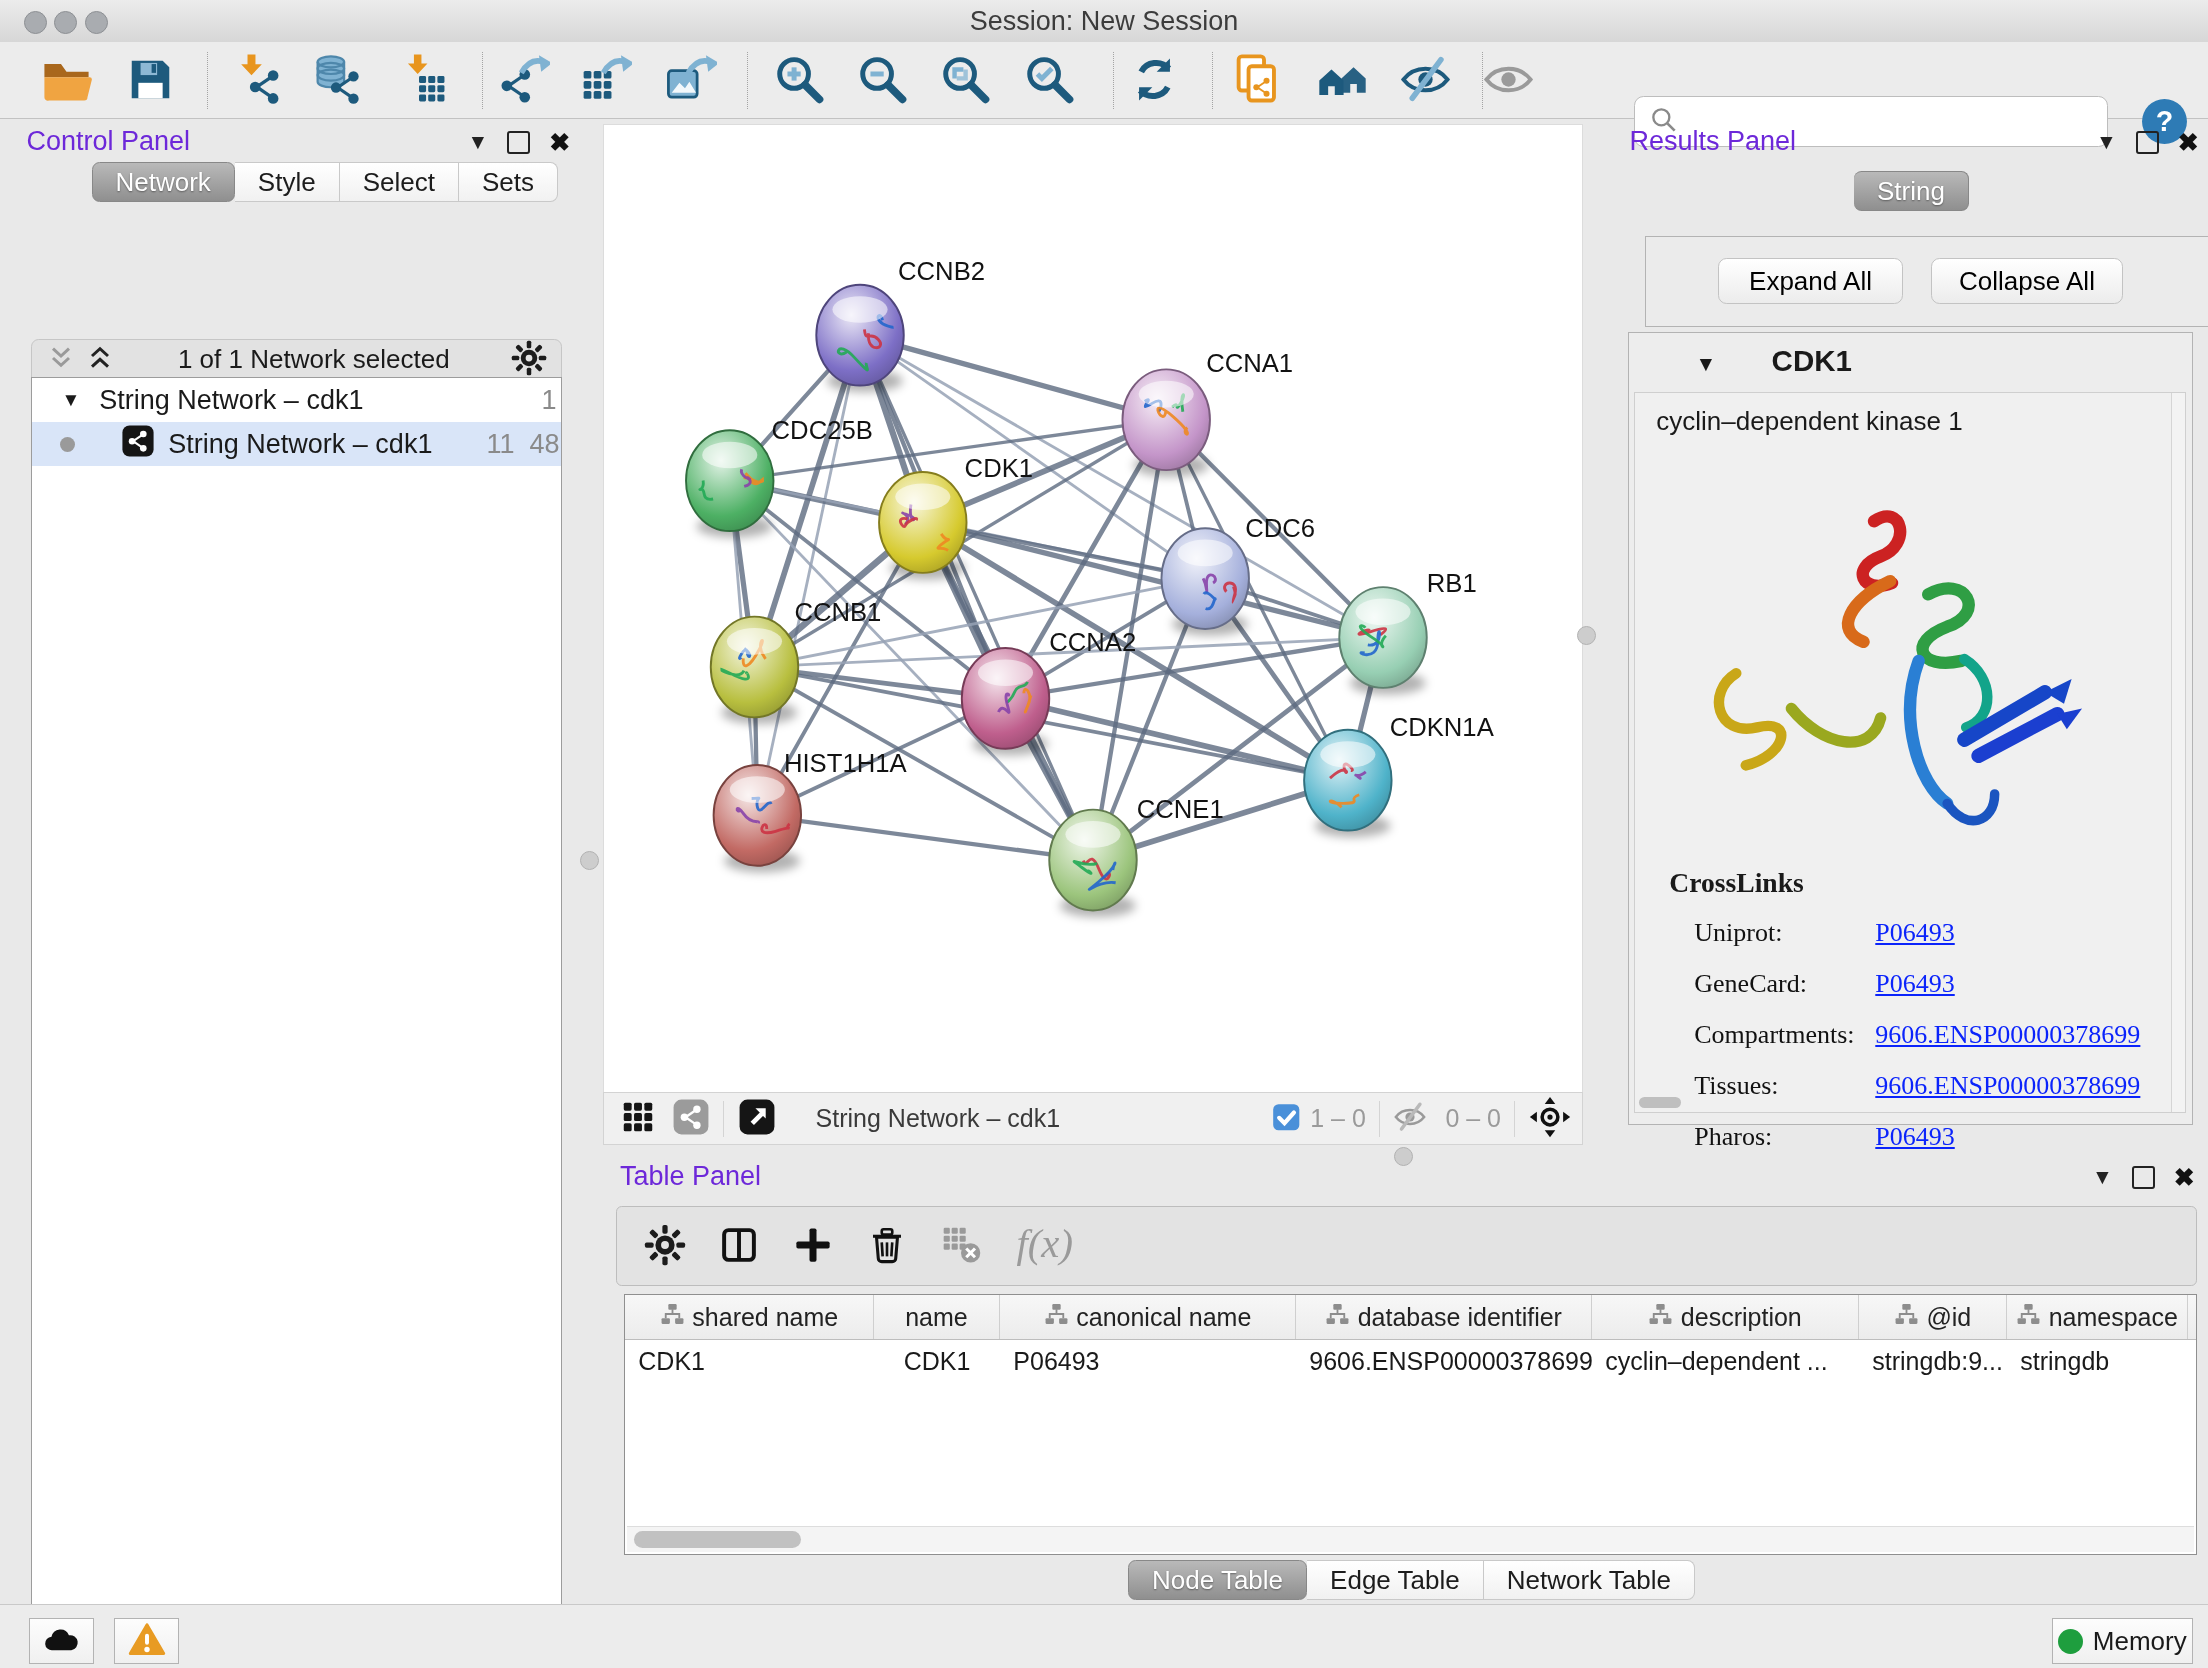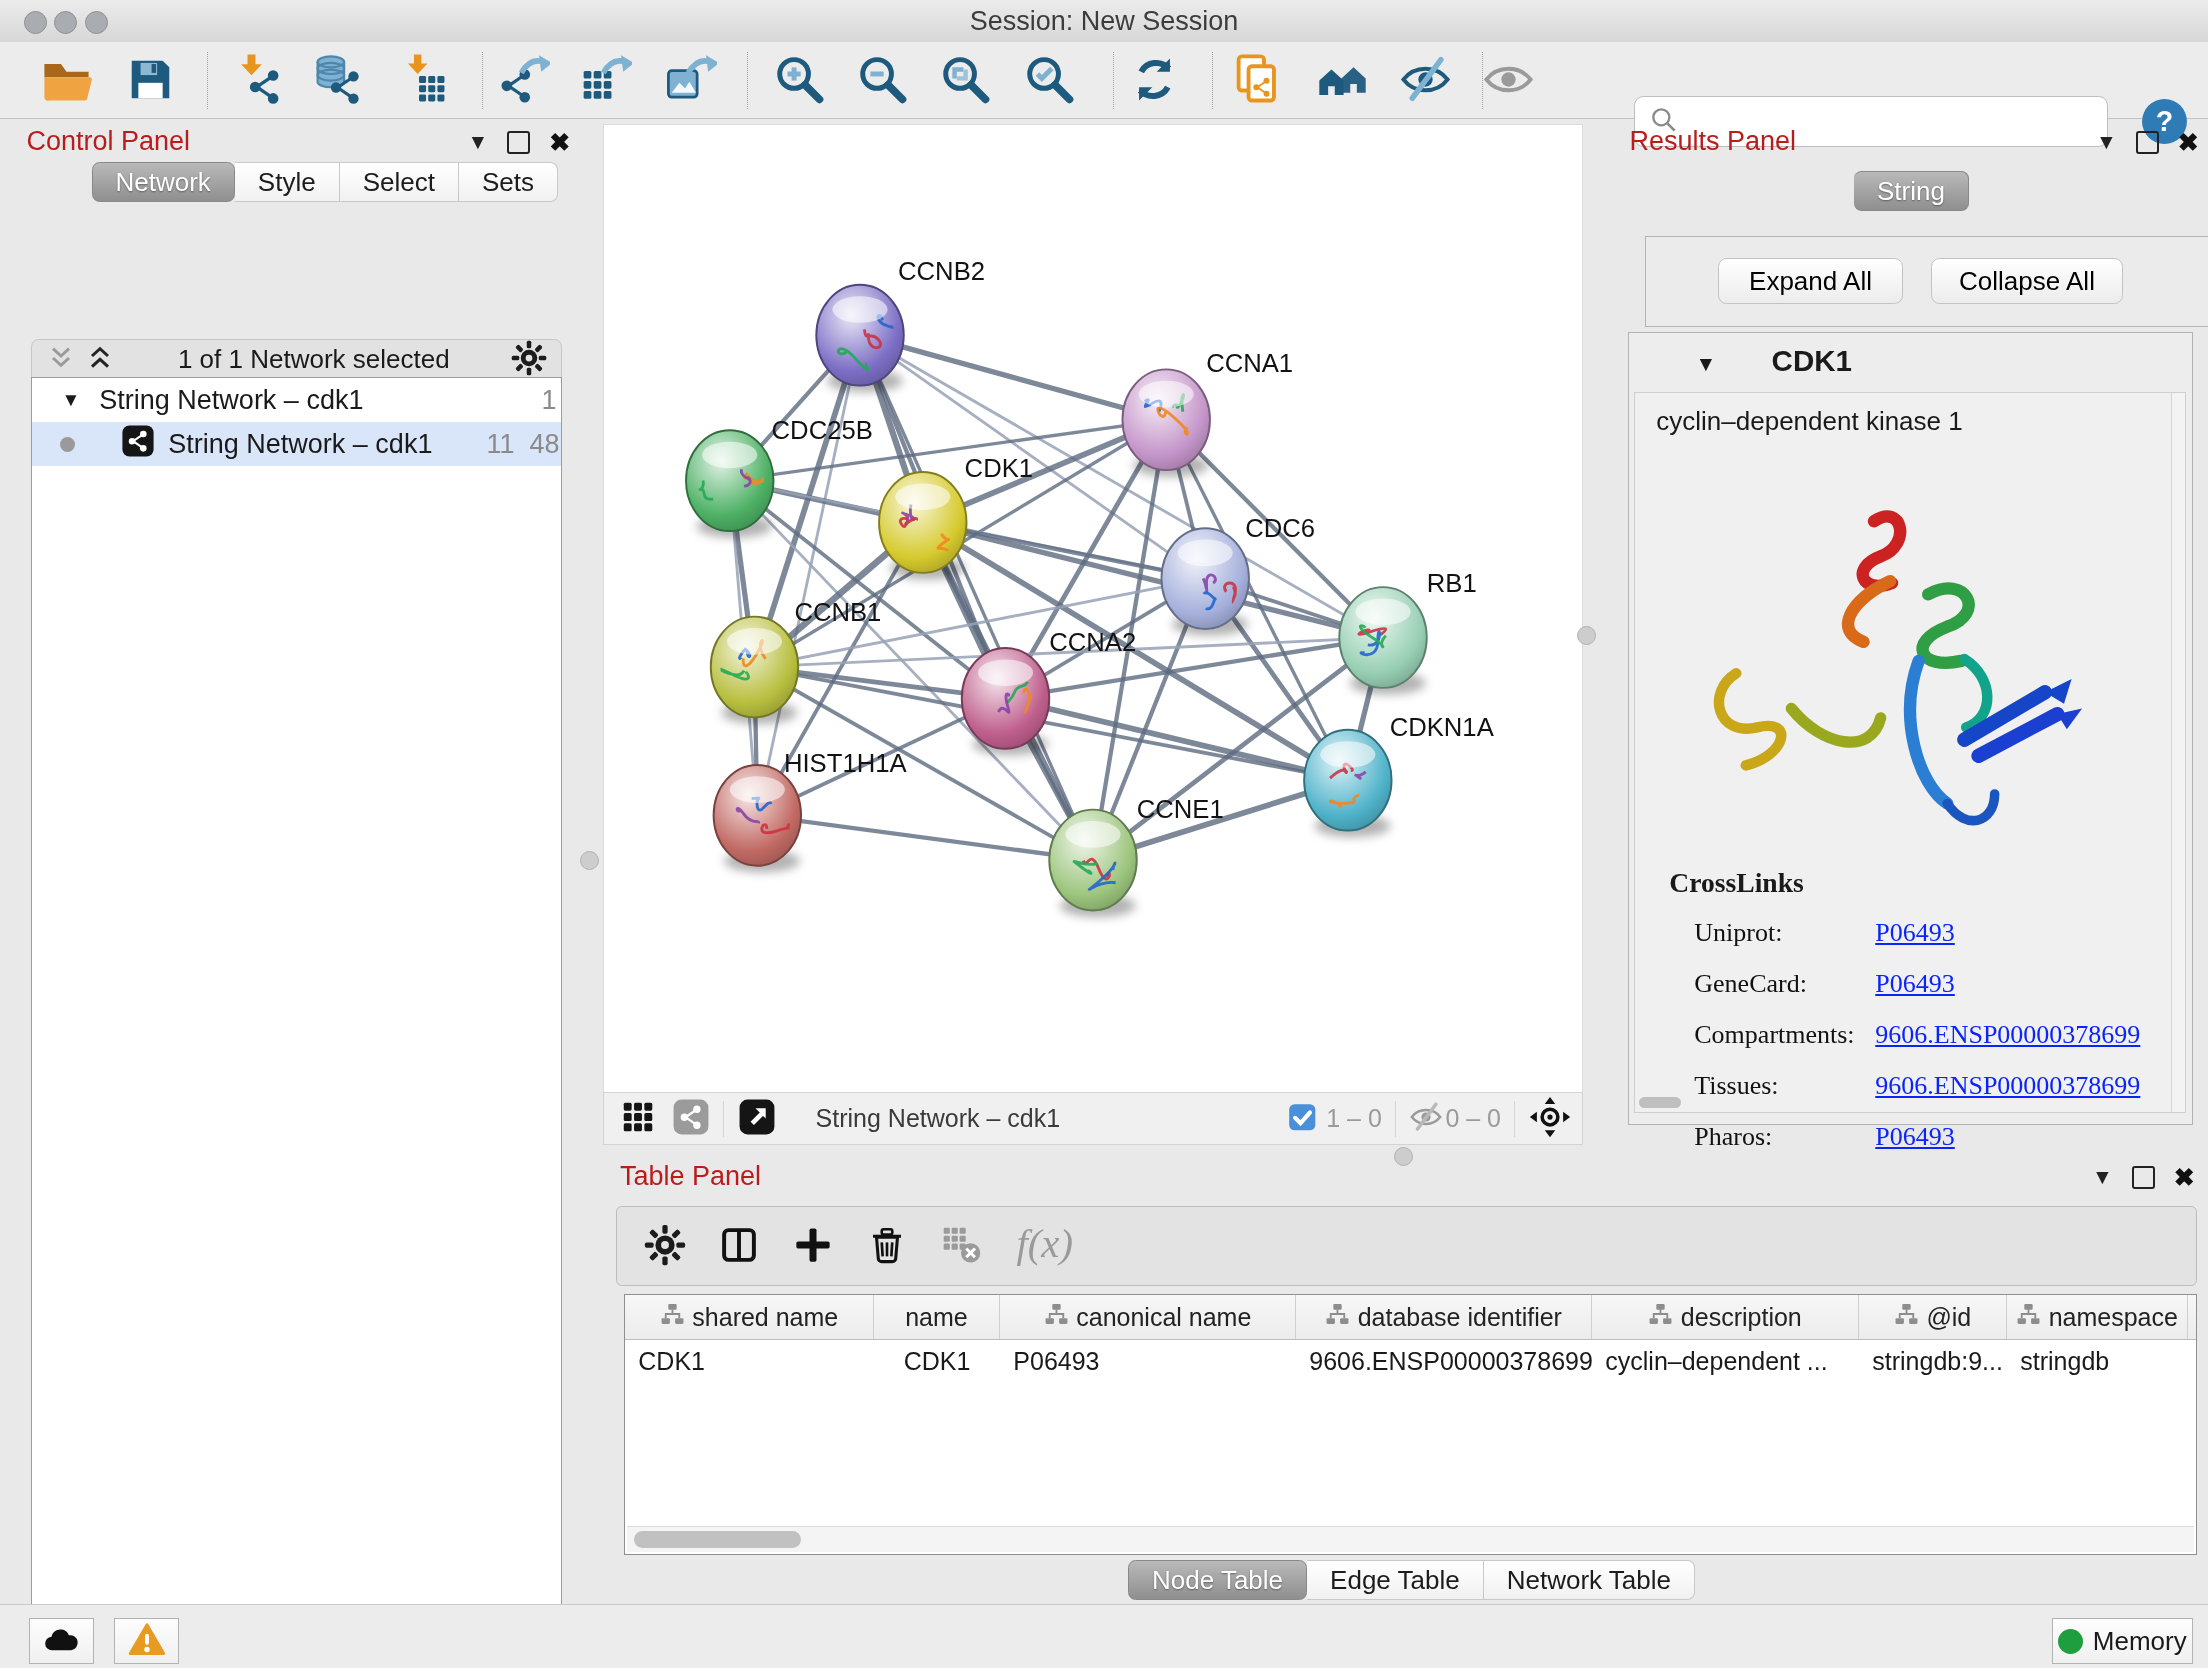--- a/index.html
+++ b/index.html
@@ -19,21 +19,21 @@
   .toolbar{left:0;top:42px;width:2208px;height:76px;background:#ececec;border-bottom:1px solid #c2c2c2;}
   .tbicon{position:absolute;top:11.4px;width:53px;height:53px;cursor:pointer;}
   .tbsep{position:absolute;top:9.5px;height:57px;width:0;border-left:1.9px dotted #a3a3a3;}
   .searchbox{position:absolute;left:1634px;top:54px;width:472px;height:49px;background:#fff;
              border:1.9px solid #bdbdbd;border-radius:9.5px;display:flex;align-items:center;}
   .searchbox input{border:none;outline:none;font-size:25px;flex:1;background:transparent;
                    font-family:"Liberation Sans",sans-serif;}
   .helpbtn{position:absolute;left:2140px;top:55px;width:49px;height:49px;}
 
   
-  .ptitle{font-size:27px;color:#b91c1c;text-align:right;}
+  .ptitle{font-size:27px;color:#6d28d9;text-align:right;}
   .wctrl{display:flex;gap:19px;align-items:center;}
   .wmin{font-size:21px;color:#222;}
   .wfloat{width:19px;height:19px;border:2.4px solid #222;border-radius:2.9px;display:inline-block;}
   .wclose{font-size:25px;font-weight:bold;color:#111;}
 
   
   .tabrow{display:flex;}
   .tab{height:38px;line-height:38px;padding:0 23px;font-size:26px;color:#1c1c1c;
        background:linear-gradient(#ffffff,#f1f1f1);border:1px solid #c9c9c9;border-left-width:0;}
   .tab:first-child{border-left-width:1px;border-radius:7.6px 0 0 7.6px;}
@@ -647,21 +647,21 @@
           <rect x="2" y="2" width="44" height="44" rx="9" fill="#4a90d9"></rect>
           <path d="M12 25 l9 9 16 -18" stroke="#fff" stroke-width="7" fill="none" stroke-linecap="round"></path>
         </svg></span>
     <span class="nbnum" style="margin-left:9.5px">1 – 0</span>
     <span class="nbsep"></span>
     <span><svg viewBox="0 0 48 48" width="34" height="34">
           <path d="M4 24 C14 11 34 11 44 24 C34 37 14 37 4 24 Z" fill="none" stroke="#9a9a9a" stroke-width="3.5"></path>
           <circle cx="24" cy="24" r="6.5" fill="#9a9a9a"></circle>
           <line x1="12" y1="41" x2="38" y2="6" stroke="#b9b9b9" stroke-width="5" stroke-linecap="round"></line>
         </svg></span>
-    <span class="nbnum" style="margin-left:2px">0 – 0</span>
+    <span class="nbnum" style="margin-left:18px">0 – 0</span>
     <span class="nbsep"></span>
     <span style="margin-right:11.4px"><svg viewBox="0 0 48 48" width="42" height="42">
           <circle cx="24" cy="24" r="9" fill="none" stroke="#111" stroke-width="4"></circle>
           <circle cx="24" cy="24" r="3" fill="#111"></circle>
           <g fill="#111">
             <path d="M24 1 l6 8 h-12 z"></path>
             <path d="M24 47 l6 -8 h-12 z"></path>
             <path d="M1 24 l8 -6 v12 z"></path>
             <path d="M47 24 l-8 -6 v12 z"></path>
           </g>

